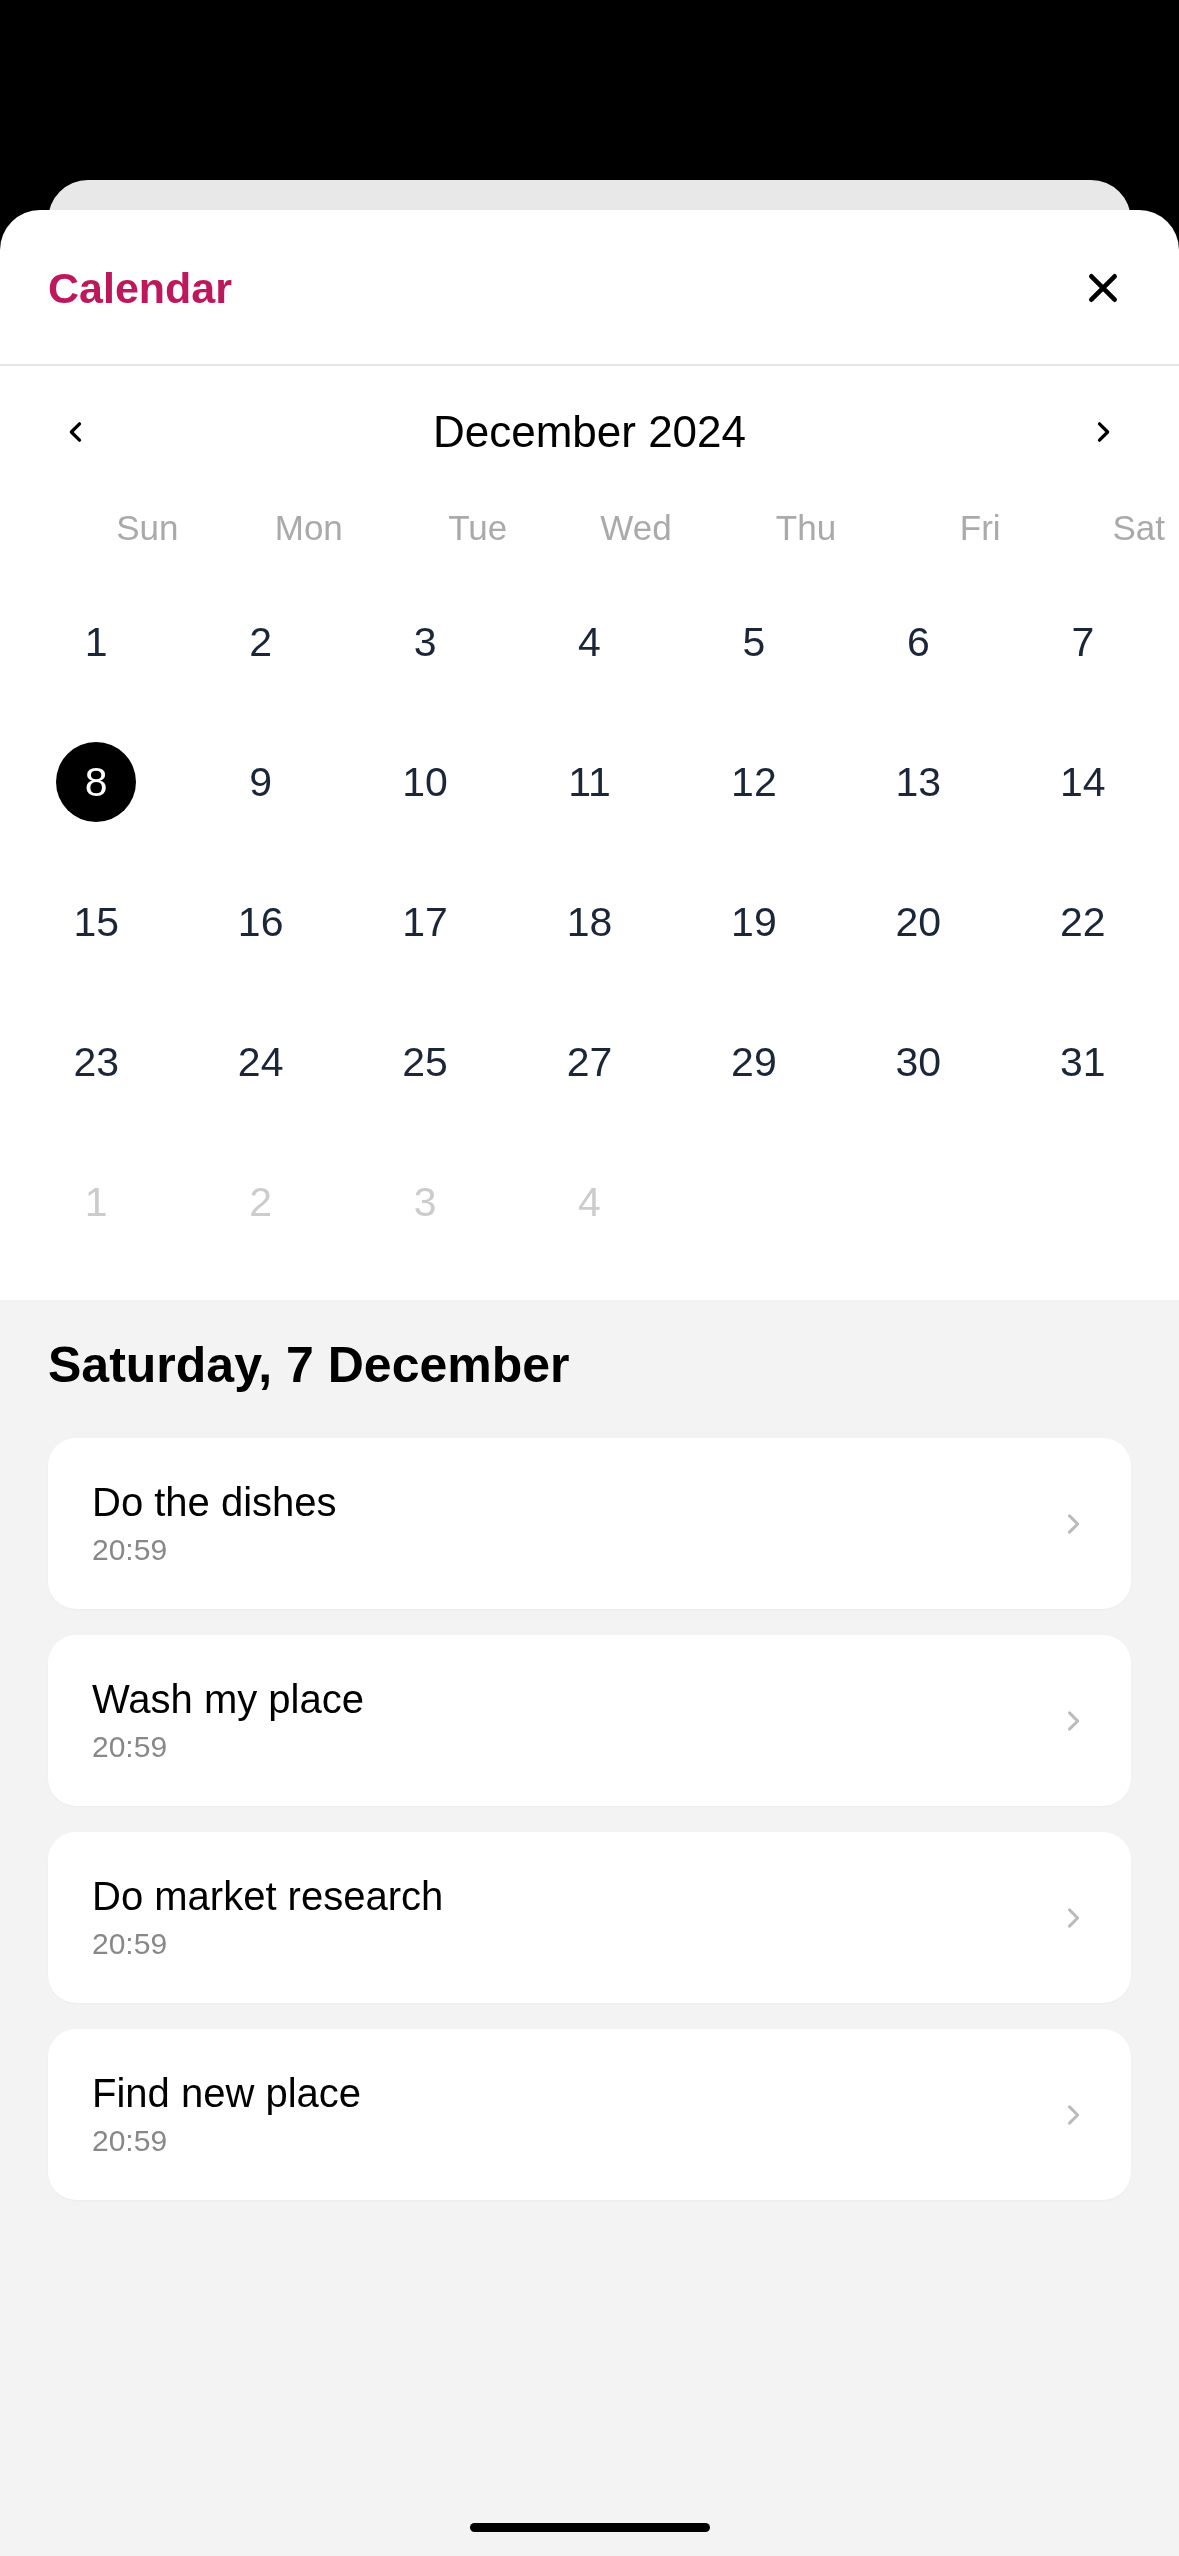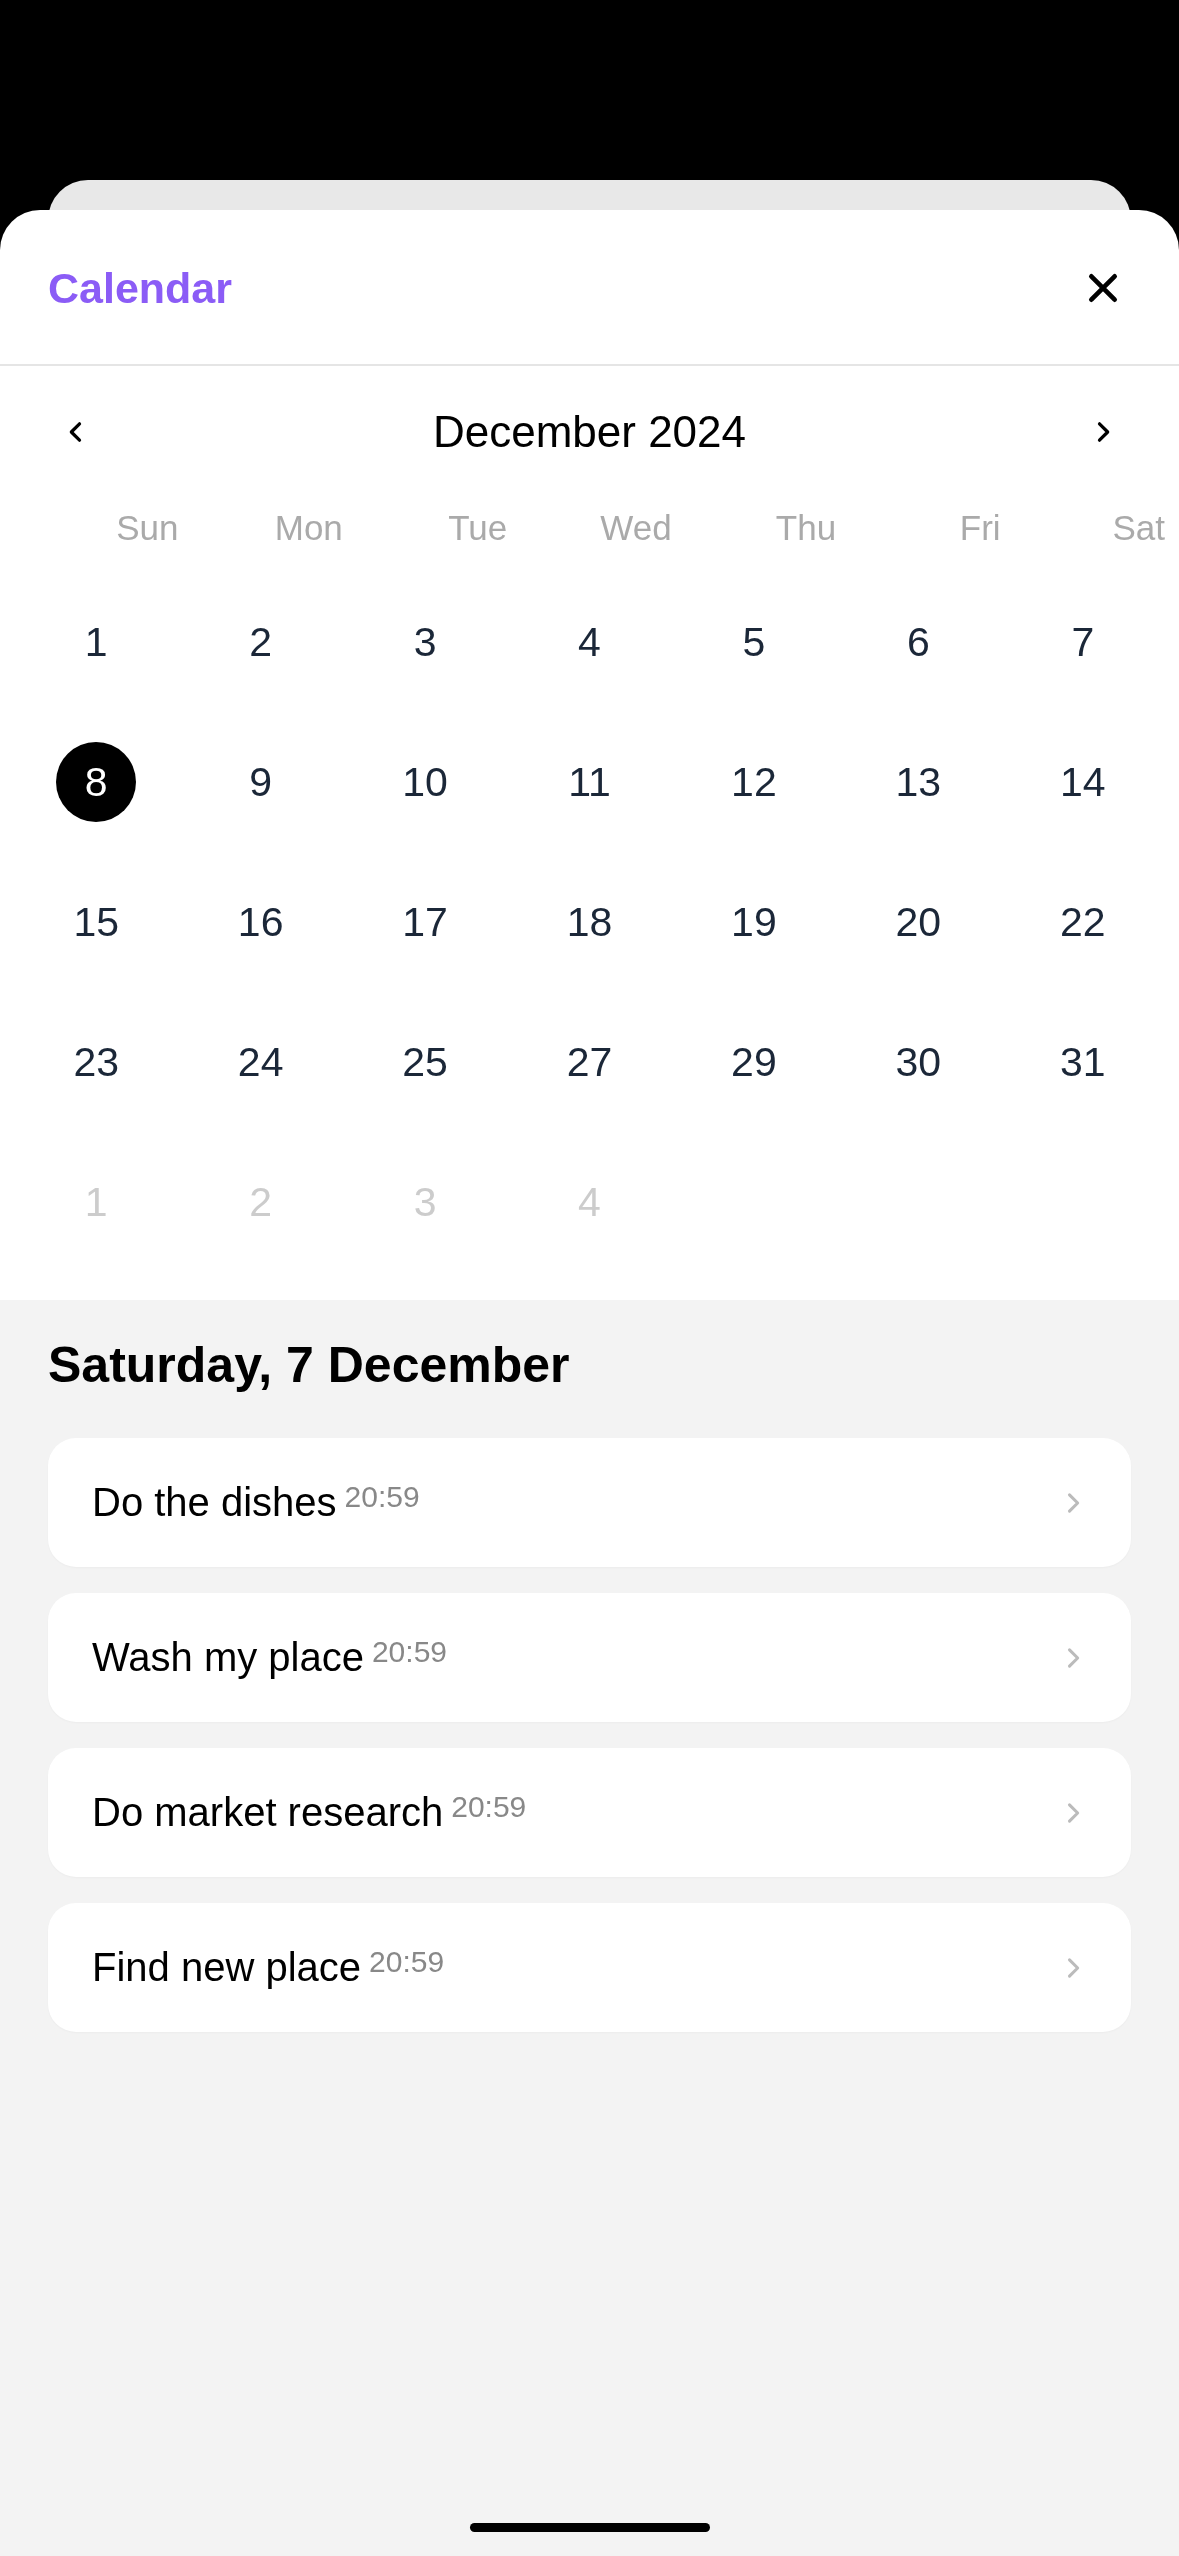--- a/index.html
+++ b/index.html
@@ -1,38 +1,38 @@
 <!DOCTYPE html>
 <html><head>
   <meta charset="utf-8">
   <style>
     * { margin: 0; padding: 0; box-sizing: border-box; font-family: -apple-system, BlinkMacSystemFont, 'Segoe UI', sans-serif; }
     body { width: 1179px; height: 2556px; background: #000; overflow: hidden; }
     .backdrop-card { position: absolute; top: 180px; left: 48px; right: 48px; height: 60px; background: #e8e8e8; border-radius: 40px 40px 0 0; }
     .sheet { position: absolute; top: 210px; left: 0; right: 0; bottom: 0; background: #fff; border-radius: 40px 40px 0 0; display: flex; flex-direction: column; }
     .header { display: flex; align-items: center; justify-content: space-between; padding: 50px 48px 48px; }
-    .header-title { font-size: 43px; font-weight: 700; color: #8b5cf6; }
+    .header-title { font-size: 43px; font-weight: 700; color: #be185d; }
     .close-btn { width: 56px; height: 56px; display: flex; align-items: center; justify-content: center; cursor: pointer; }
     .close-btn svg { width: 40px; height: 40px; }
     .divider { height: 2px; background: #e5e5e5; }
     .month-nav { display: flex; align-items: center; justify-content: space-between; padding: 38px 48px 20px; }
     .nav-btn { width: 56px; height: 56px; display: flex; align-items: center; justify-content: center; cursor: pointer; }
     .nav-btn svg { width: 28px; height: 28px; }
     .month-label { font-size: 44px; font-weight: 400; color: #000; }
     .weekdays { display: grid; grid-template-columns: repeat(7, 1fr); padding: 28px 14px 24px; }
     .weekday { text-align: right; font-size: 35px; font-weight: 400; color: #aaa; }
     .days { display: grid; grid-template-columns: repeat(7, 1fr); row-gap: 0; padding: 0 14px 28px; }
     .day { height: 140px; display: flex; align-items: center; justify-content: center; font-size: 41px; font-weight: 400; color: #1b2738; cursor: pointer; position: relative; }
     .day.muted { color: #ccc; }
     .day.today::before { content: ''; position: absolute; width: 80px; height: 80px; background: #000; border-radius: 50%; z-index: 0; }
     .day.today span { position: relative; z-index: 1; color: #fff; }
     .events-section { background: #f3f3f3; flex: 1; padding: 36px 48px 4px; }
     .events-title { font-size: 50px; font-weight: 700; color: #000; margin-bottom: 44px; }
     .event-card { background: #fff; border-radius: 28px; padding: 42px 44px; margin-bottom: 26px; display: flex; align-items: center; justify-content: space-between; cursor: pointer; box-shadow: 0 1px 2px rgba(0,0,0,0.03); }
-    .event-info { display: flex; gap: 8px; }
+    .event-info { display: flex; flex-direction: column; gap: 8px; }
     .event-name { font-size: 40px; font-weight: 400; color: #000; }
     .event-time { font-size: 30px; font-weight: 400; color: #888; }
     .chevron { width: 28px; height: 28px; }
     .home-indicator { position: absolute; bottom: 24px; left: 50%; transform: translateX(-50%); width: 240px; height: 9px; background: #000; border-radius: 6px; }
   </style>
 </head>
 <body>
 
 <div class="backdrop-card"></div>
 

